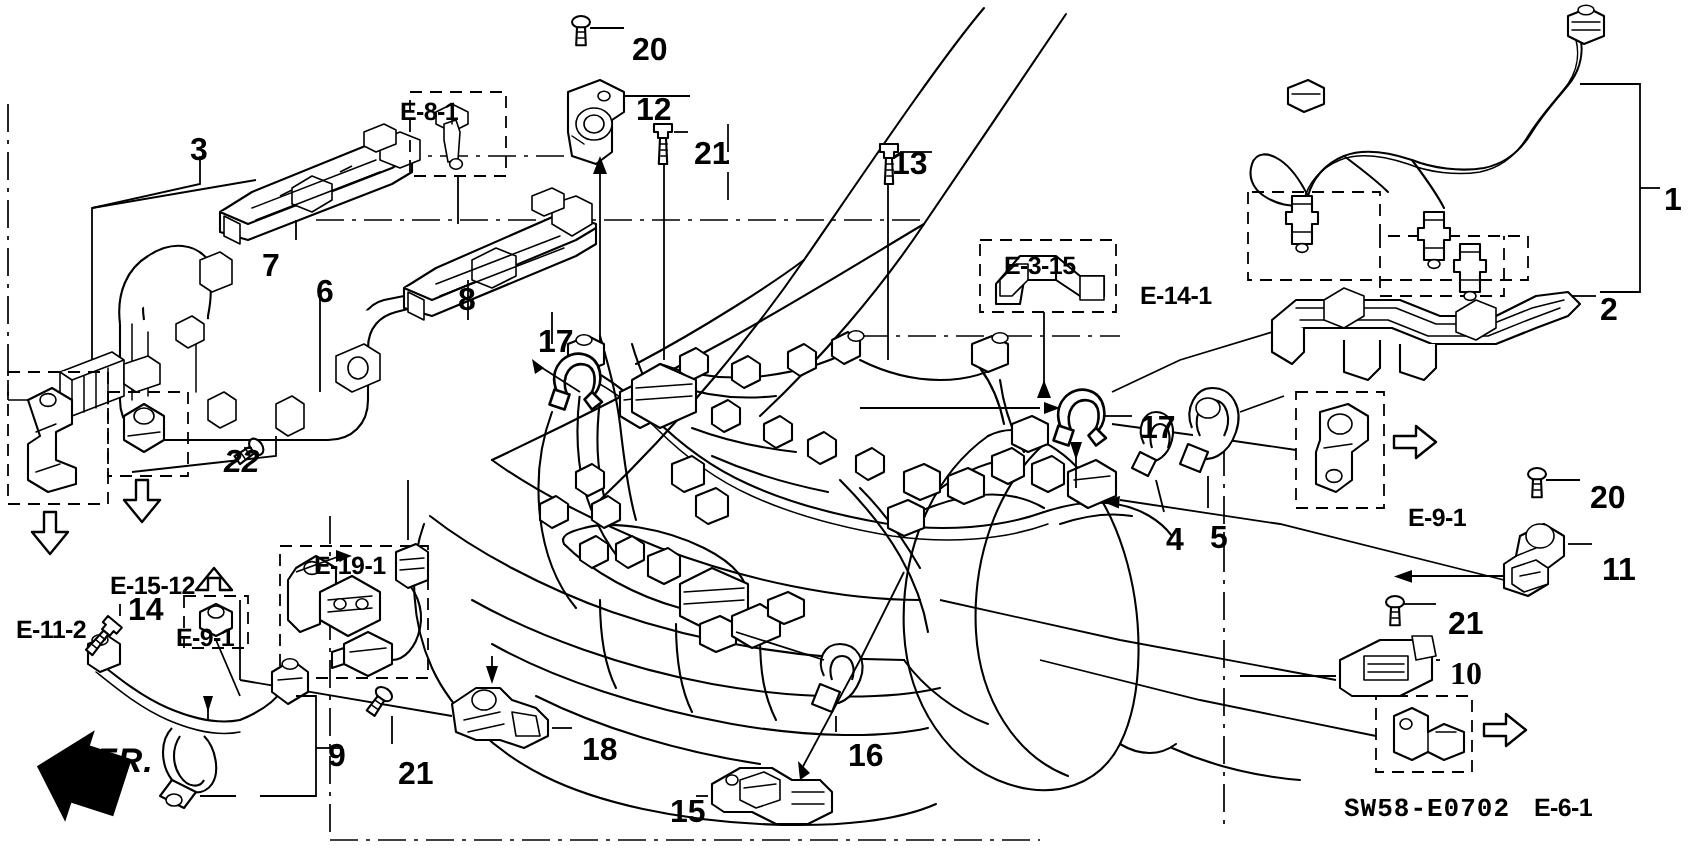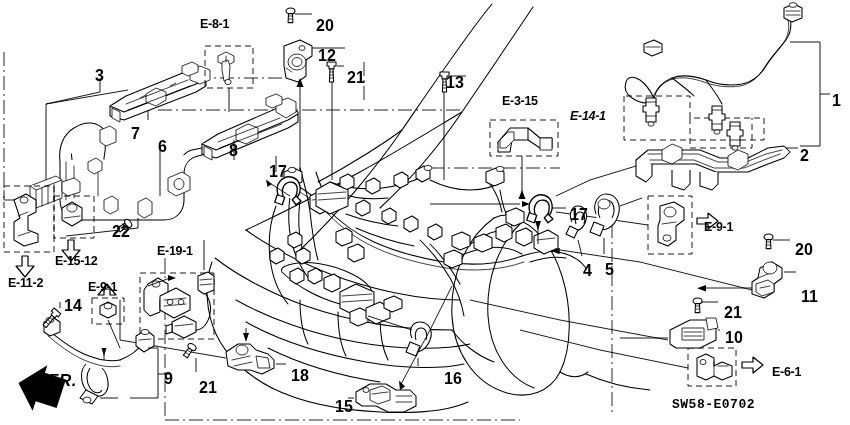--- a/index.html
+++ b/index.html
@@ -14,21 +14,21 @@
   .lbl{
     position:absolute;
     font-family:"Liberation Sans", sans-serif;
     font-weight:bold;
     color:#000;
     white-space:nowrap;
     line-height:1;
     user-select:none;
   }
   .num{font-size:16px;letter-spacing:0px;}
-  .ref{font-size:12.5px;letter-spacing:-0.3px;}
+  .ref{font-size:12.5px;letter-spacing:-0.3px;margin-top:32px;}
   .partno{
     font-family:"Liberation Mono", monospace;
     font-size:13px;
     font-weight:bold;
     letter-spacing:0.5px;
   }
   .fr{
     font-size:17px;
     font-weight:bold;
     font-style:italic;
@@ -558,44 +558,44 @@
   <div id="numlayer">
       <div class="lbl num" style="left: 832px; top: 93px;">1</div>
       <div class="lbl num" style="left: 800px; top: 148px;">2</div>
       <div class="lbl num" style="left: 95px; top: 68px;">3</div>
       <div class="lbl num" style="left: 583px; top: 263px;">4</div>
       <div class="lbl num" style="left: 605px; top: 262px;">5</div>
       <div class="lbl num" style="left: 158px; top: 139px;">6</div>
       <div class="lbl num" style="left: 131px; top: 126px;">7</div>
       <div class="lbl num" style="left: 229px; top: 143px;">8</div>
       <div class="lbl num" style="left: 164px; top: 371px;">9</div>
-      <div class="lbl num" style="left: 725px; top: 330px;">10</div>
-      <div class="lbl num" style="left: 801px; top: 289px;">11</div>
+      <div class="lbl num" style="left: 725px; top: 330px; font-family: Liberation Serif, serif;">10</div>
+      <div class="lbl num" style="left: 801px; top: 278px;">11</div>
       <div class="lbl num" style="left: 318px; top: 48px;">12</div>
       <div class="lbl num" style="left: 446px; top: 75px;">13</div>
       <div class="lbl num" style="left: 64px; top: 298px; text-align: right;">14</div>
       <div class="lbl num" style="left: 335px; top: 399px; text-align: right;">15</div>
-      <div class="lbl num" style="left: 424px; top: 371px; margin-left: 20px;">16</div>
+      <div class="lbl num" style="left: 424px; top: 371px;">16</div>
       <div class="lbl num" style="left: 269px; top: 164px;">17</div>
       <div class="lbl num" style="left: 570px; top: 207px;">17</div>
       <div class="lbl num" style="left: 291px; top: 368px;">18</div>
       <div class="lbl num" style="left: 123px; top: 392px; margin-top: 48px;">19</div>
       <div class="lbl num" style="left: 316px; top: 18px;">20</div>
       <div class="lbl num" style="left: 795px; top: 242px;">20</div>
       <div class="lbl num" style="left: 347px; top: 70px;">21</div>
       <div class="lbl num" style="left: 724px; top: 305px;">21</div>
       <div class="lbl num" style="left: 199px; top: 380px;">21</div>
-      <div class="lbl num" style="left: 112px; top: 224px;">22</div>
+      <div class="lbl num" style="left: 112px; top: 224px; font-style: italic;">22</div>
     </div>
   <div id="reflayer">
       <div class="lbl ref" style="left: 200px; top: 18px;">E-8-1</div>
       <div class="lbl ref" style="left: 502px; top: 95px;">E-3-15</div>
-      <div class="lbl ref" style="left: 570px; top: 110px; font-style: italic;">E-14-1</div>
+      <div class="lbl ref" style="left: 570px; top: 110px;">E-14-1</div>
       <div class="lbl ref" style="left: 704px; top: 221px;">E-9-1</div>
-      <div class="lbl ref" style="left: 772px; top: 366px;">E-6-1</div>
+      <div class="lbl ref" style="left: 740px; top: 366px; padding-left: 27px;">E-6-1</div>
       <div class="lbl ref" style="left: 8px; top: 277px;">E-11-2</div>
       <div class="lbl ref" style="left: 55px; top: 255px;">E-15-12</div>
       <div class="lbl ref" style="left: 88px; top: 281px;">E-9-1</div>
       <div class="lbl ref" style="left: 157px; top: 245px;">E-19-1</div>
     </div>
 
   <div class="lbl fr" style="left:48px;top:372px;">FR.</div>
 
   <div class="lbl partno" style="left:672px;top:398px;">SW58-E0702</div>
 

